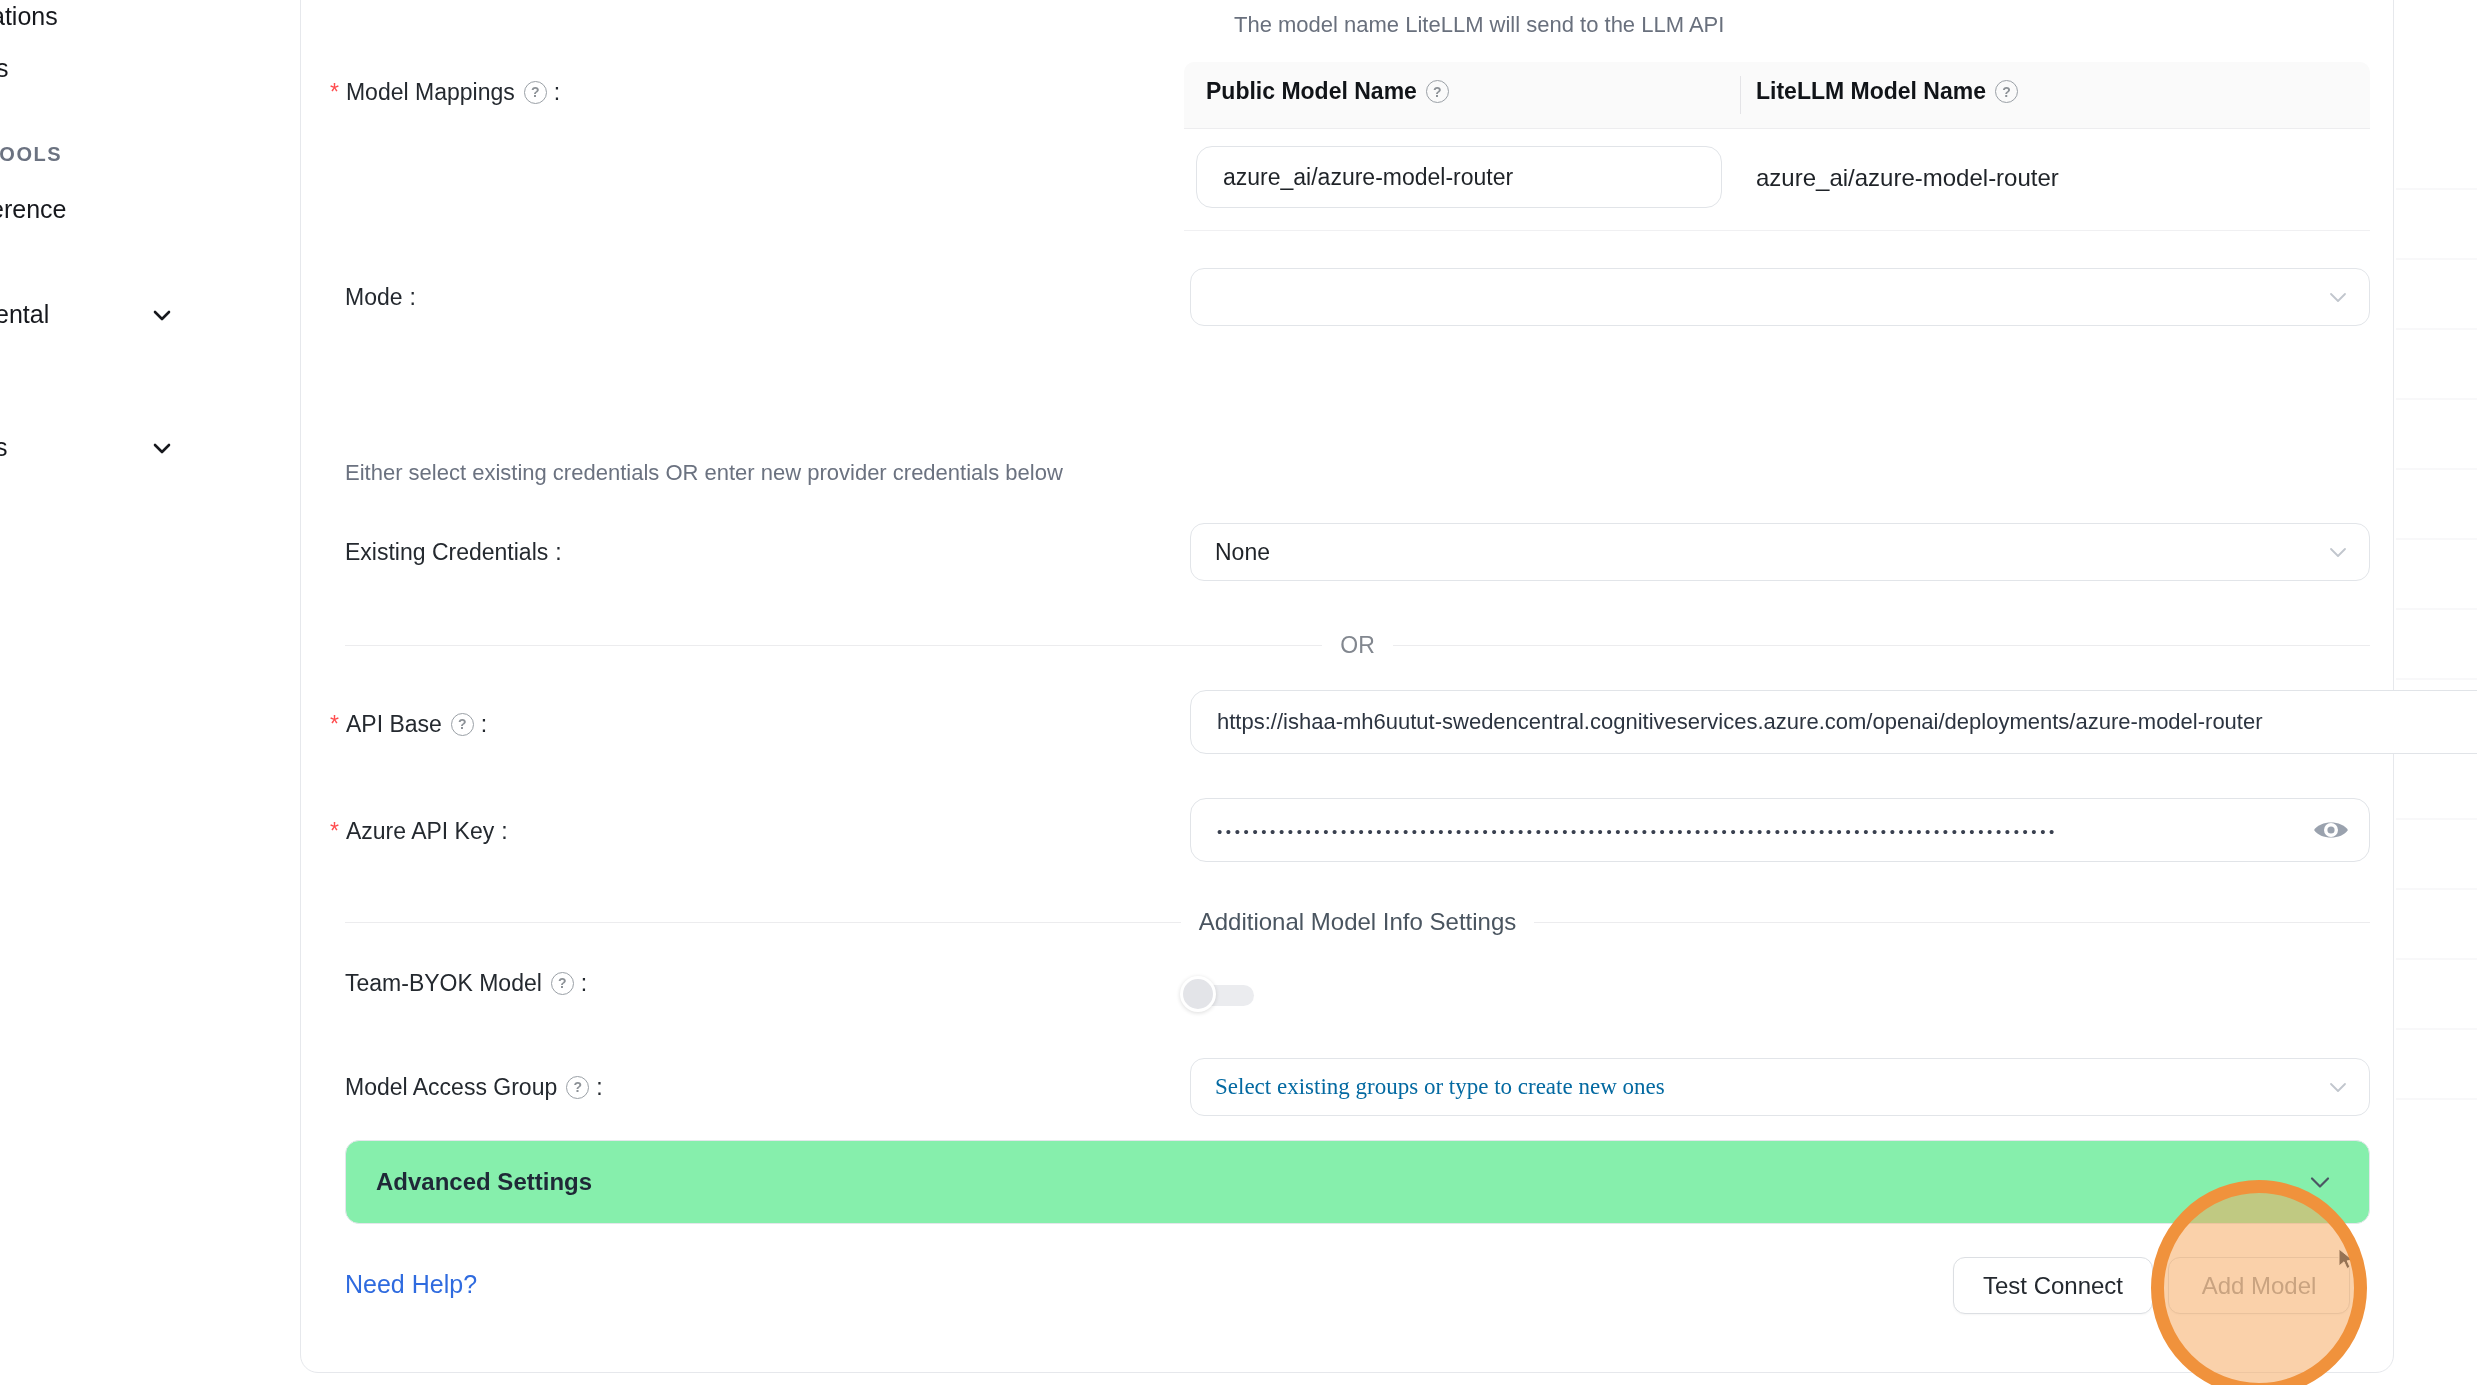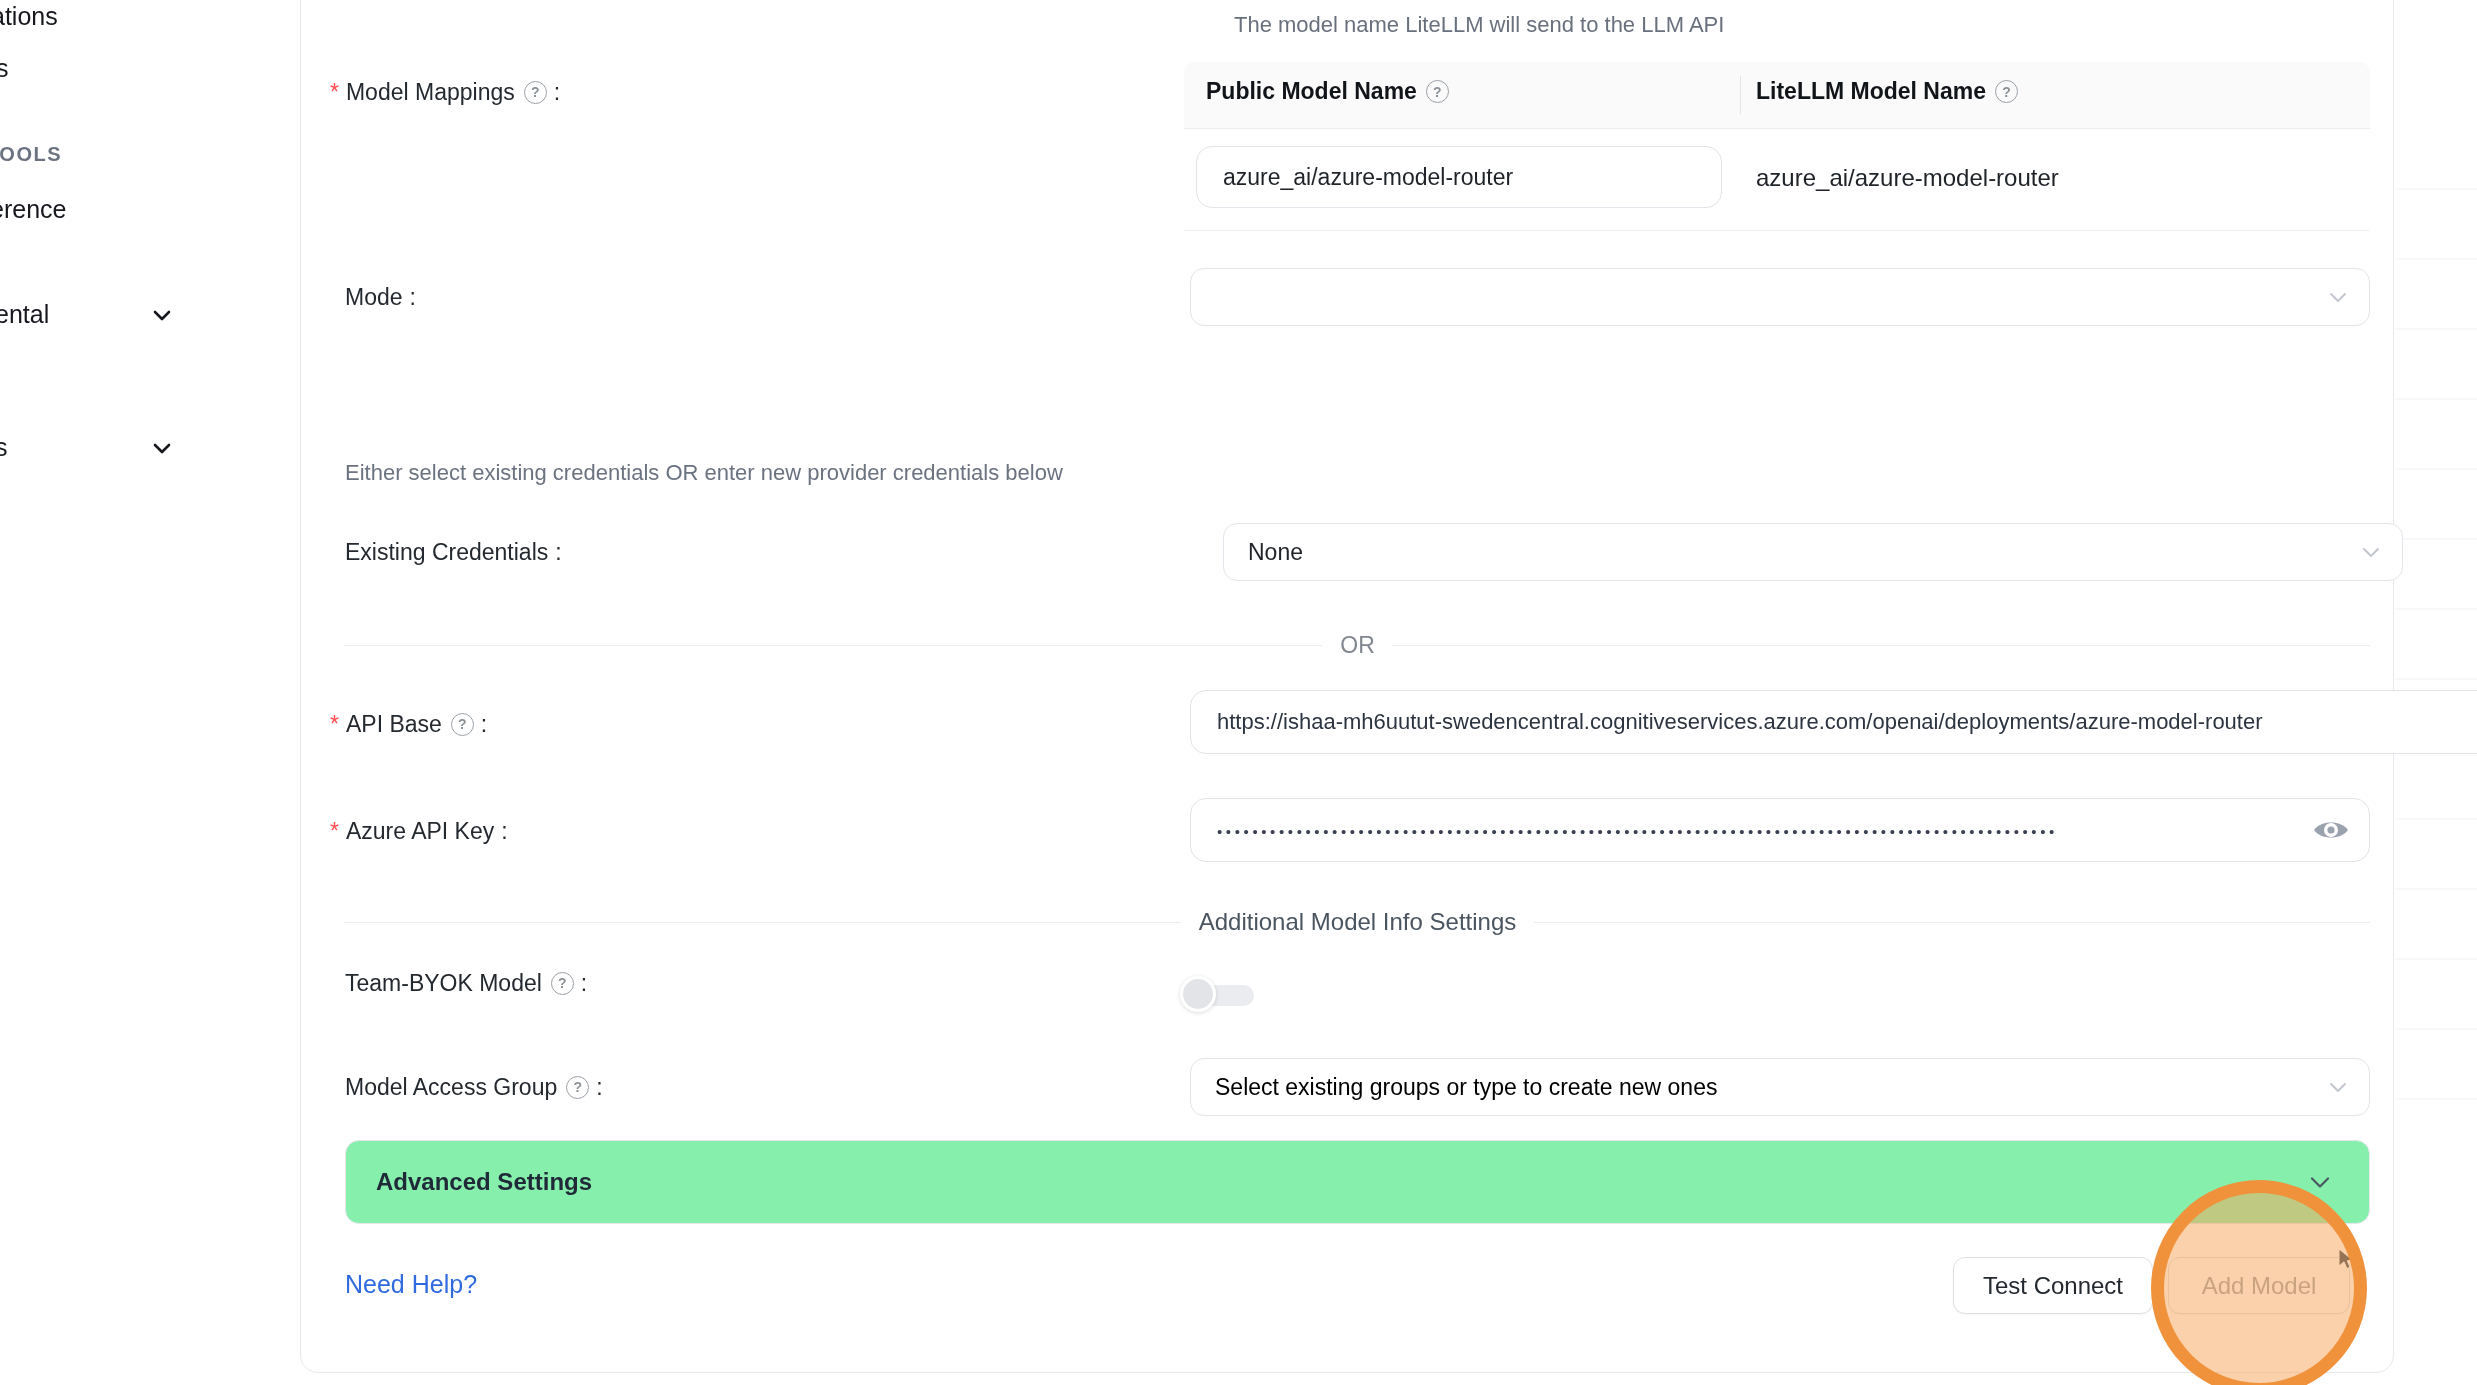--- a/index.html
+++ b/index.html
@@ -34,21 +34,21 @@
   .th { position:absolute; top:78px; display:flex; align-items:center; font-size:23px; font-weight:700; color:#111418; white-space:nowrap; }
   .tbl-row-border { position:absolute; left:1184px; top:230px; width:1186px; height:1px; background:#f0f0f2; }
 
   .text-input { position:absolute; background:#fff; border:1.5px solid #e1e4e8; border-radius:16px;
     font-size:23px; color:#1f2328; padding:0 26px; outline:none; font-family:"Liberation Sans", sans-serif; }
   .static-val { position:absolute; font-size:24px; color:#1f2328; white-space:nowrap; }
 
   .sel { position:absolute; background:#fff; border:1.5px solid #e2e5e9; border-radius:14px;
     display:flex; align-items:center; padding:0 60px 0 24px; font-size:23px; color:#1f2328; }
   .sel .chev { position:absolute; right:20px; top:50%; transform:translateY(-50%); }
-  .placeholder { color:#000000; white-space:nowrap; overflow:hidden; }
+  .placeholder { color:#0369a1; white-space:nowrap; overflow:hidden;font-family:Liberation Serif, serif; }
 
   .helpline { position:absolute; left:1190px; width:830px; font-size:23px; line-height:40px; color:#6f7680; }
   .helpline b { color:#4b5563; }
   .link { color:#2f6bdf; text-decoration:none; cursor:pointer; }
 
   .note { position:absolute; font-size:22px; color:#6b7280; white-space:nowrap; }
 
   .divider { position:absolute; left:345px; width:2025px; display:flex; align-items:center; }
   .divider::before, .divider::after { content:""; flex:1; height:1px; background:#ececee; }
   .divider span { margin:0 18px; white-space:nowrap; }
@@ -142,21 +142,21 @@
         <polyline points="4,8 11,15 18,8" fill="none" stroke="#c1c6cd" stroke-width="1.8" stroke-linecap="round" stroke-linejoin="round"></polyline>
       </svg>
   </div>
 
   <div class="note" style="left:345px; top:460px;">Either select existing credentials OR enter new provider credentials below</div>
 
   <div class="lbl" style="left:345px; top:536px;">
     <span>Existing Credentials</span>
     <span class="colon">:</span>
   </div>
-  <div class="sel" style="left:1190px; top:523px; width:1180px; height:58px;margin-left:33px;">
+  <div class="sel" style="left:1190px; top:523px; width:1180px; height:58px;">
     <span>None</span>
     <svg class="chev" width="22" height="22" viewBox="0 0 22 22">
         <polyline points="4,8 11,15 18,8" fill="none" stroke="#c1c6cd" stroke-width="1.8" stroke-linecap="round" stroke-linejoin="round"></polyline>
       </svg>
   </div>
 
   <div class="divider or" style="top:632px;">
     <span>OR</span>
   </div>
 

